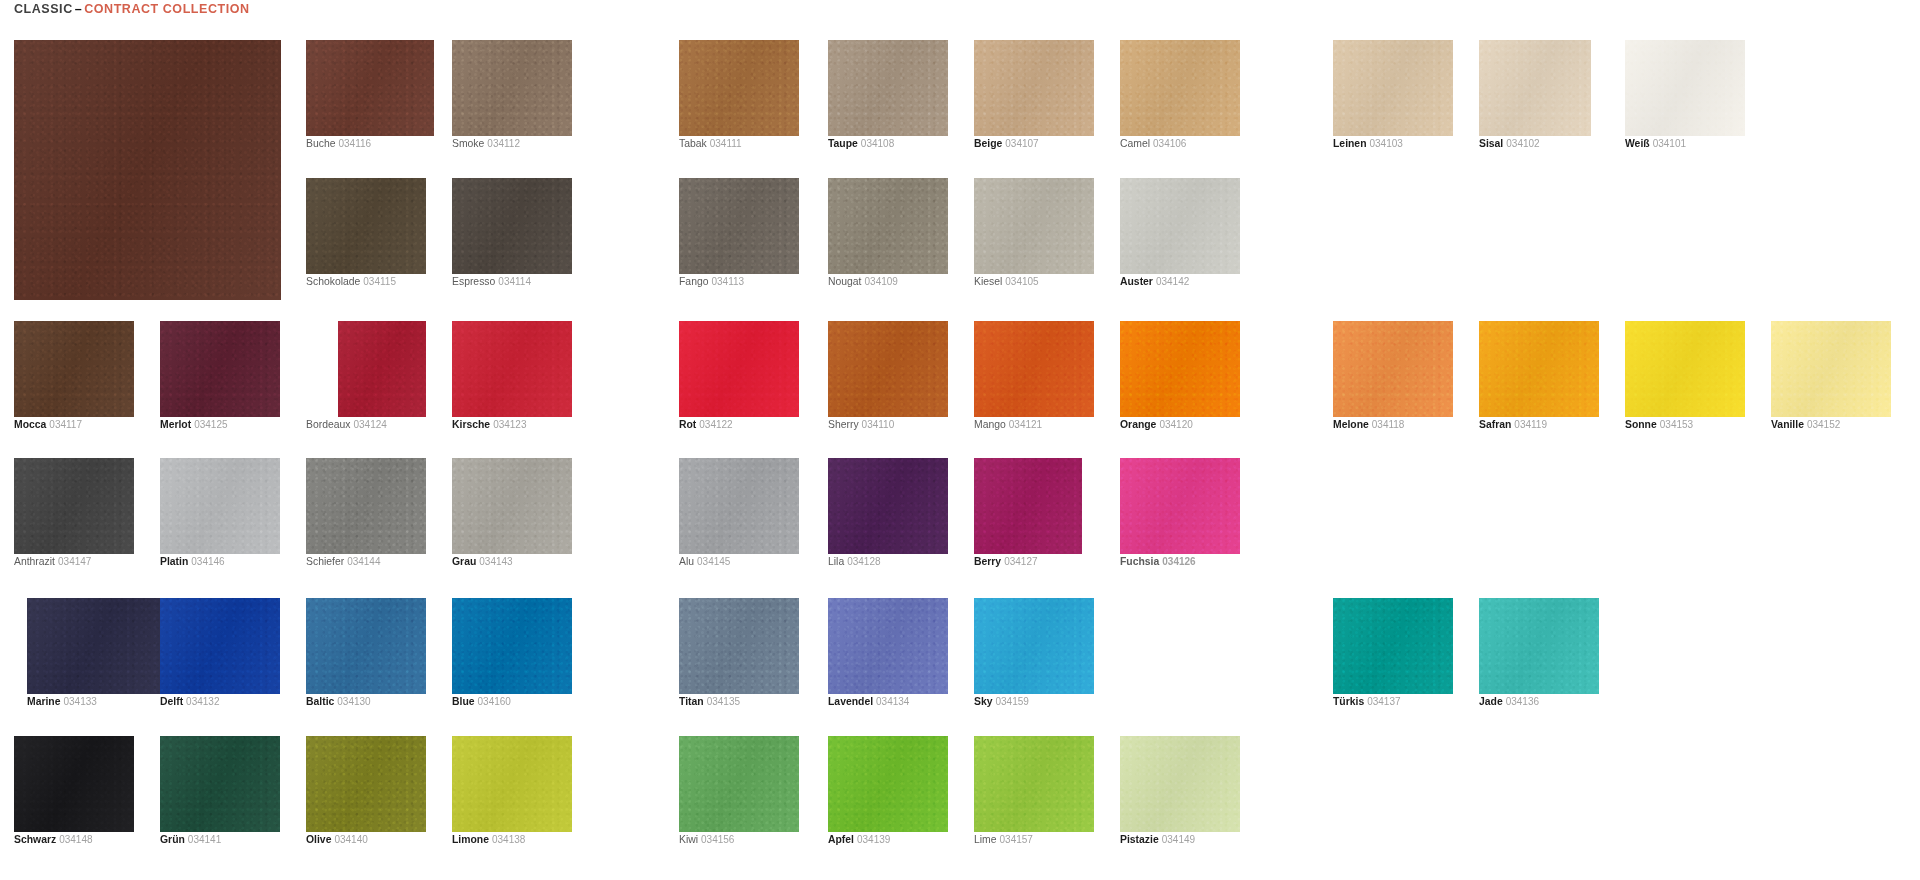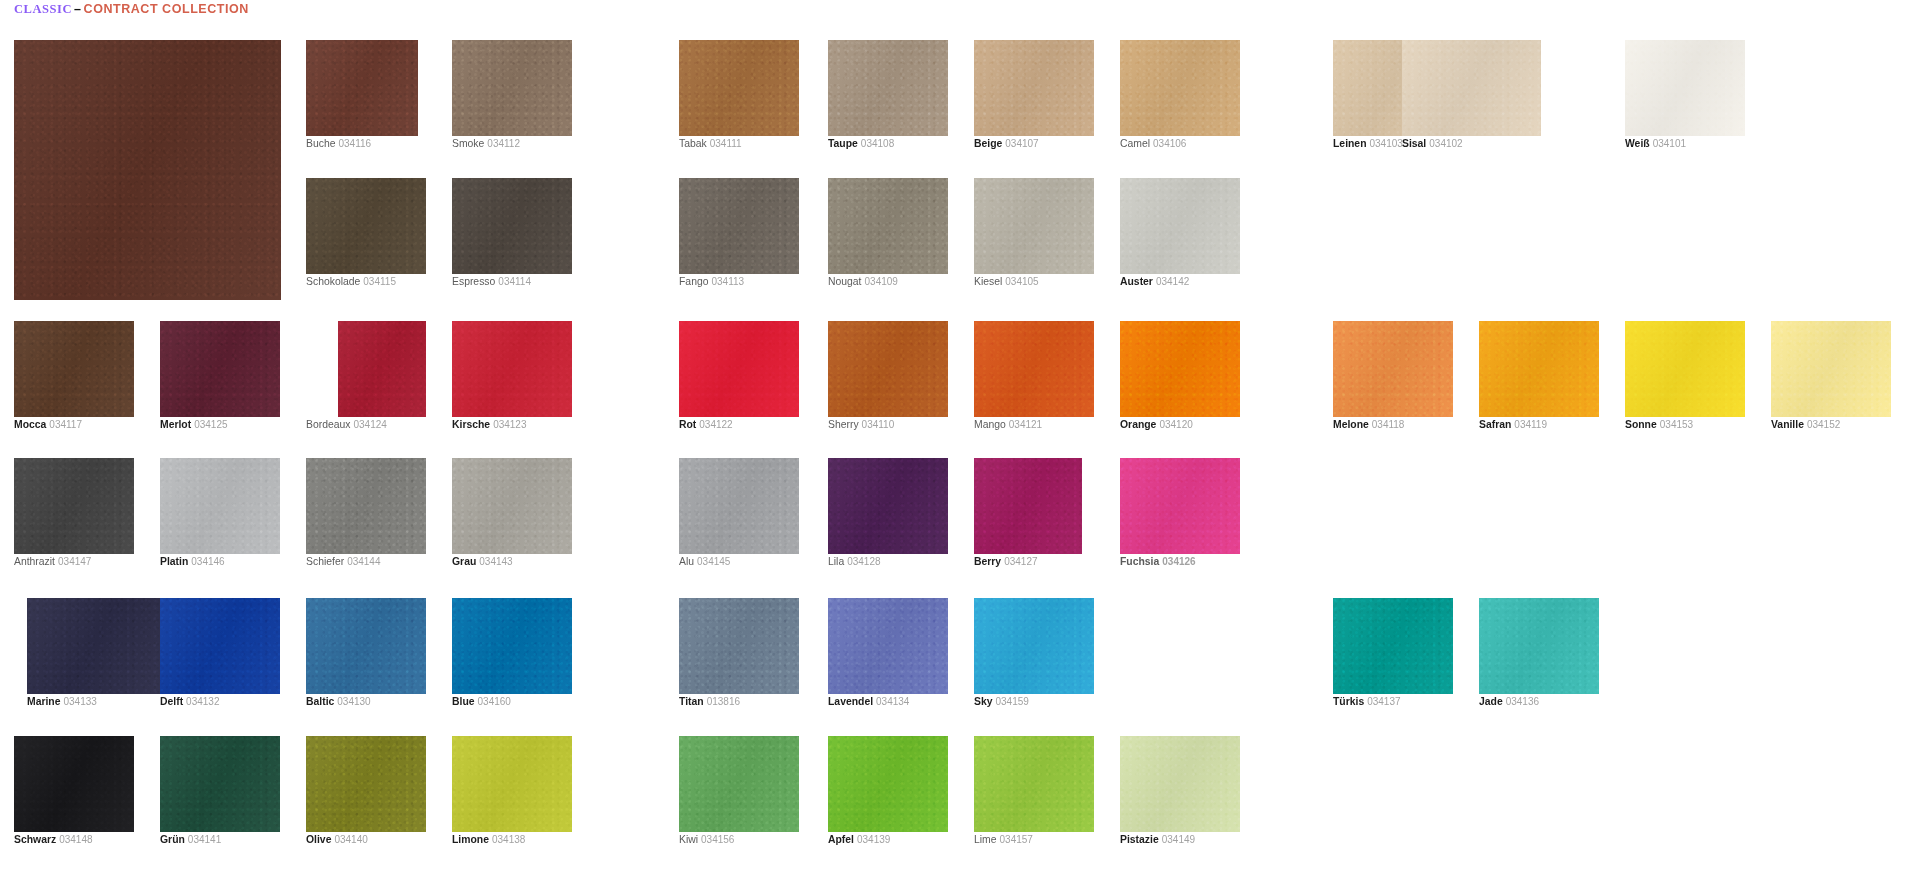--- a/index.html
+++ b/index.html
@@ -20,21 +20,21 @@
   #header {
     position: absolute;
     left: 14px;
     top: 2px;
     font-size: 12.5px;
     font-weight: bold;
     letter-spacing: 0.55px;
     white-space: nowrap;
     line-height: 14px;
   }
-  #header .kicker { color: #8b5cf6; font-family: Liberation Serif, serif; }
+  #header .kicker { color: #404040; }
   #header .dash   { color: #111111; padding: 0 2px; }
   #header .accent { color: #d4604c; }
 
   
   #board {
     position: absolute;
     left: 0;
     top: 18px;
     width: 1920px;
     height: 862px;
@@ -101,21 +101,21 @@
 <body>
 
 <div id="header">
   <span class="kicker">CLASSIC</span><span class="dash">–</span><span class="accent">CONTRACT COLLECTION</span>
 </div>
 
 <div id="board">
     <div class="swatch" style="left: 14px; top: 22px; width: 267px; height: 260px;">
       <div class="chip" style="background: rgb(93, 50, 38);"></div>
     </div>
-    <div class="swatch" style="left: 306px; top: 22px; width: 112px; height: 96px;">
+    <div class="swatch" style="left: 306px; top: 22px; width: 128px; height: 96px;">
       <div class="chip" style="background: rgb(107, 58, 46);"></div>
       <div class="caption"><span class="nm">Buche</span><span class="code">034116</span></div>
     </div>
     <div class="swatch" style="left: 452px; top: 22px; width: 120px; height: 96px;">
       <div class="chip" style="background: rgb(138, 116, 97);"></div>
       <div class="caption"><span class="nm">Smoke</span><span class="code">034112</span></div>
     </div>
     <div class="swatch" style="left: 679px; top: 22px; width: 120px; height: 96px;">
       <div class="chip" style="background: rgb(163, 109, 60);"></div>
       <div class="caption"><span class="nm">Tabak</span><span class="code">034111</span></div>
@@ -129,21 +129,21 @@
       <div class="caption strong"><span class="nm">Beige</span><span class="code">034107</span></div>
     </div>
     <div class="swatch" style="left: 1120px; top: 22px; width: 120px; height: 96px;">
       <div class="chip" style="background: rgb(210, 171, 120);"></div>
       <div class="caption"><span class="nm">Camel</span><span class="code">034106</span></div>
     </div>
     <div class="swatch" style="left: 1333px; top: 22px; width: 120px; height: 96px;">
       <div class="chip" style="background: rgb(221, 199, 168);"></div>
       <div class="caption strong"><span class="nm">Leinen</span><span class="code">034103</span></div>
     </div>
-    <div class="swatch" style="left: 1402px; top: 22px; width: 139px; height: 96px;">
+    <div class="swatch" style="left: 1479px; top: 22px; width: 112px; height: 96px;">
       <div class="chip" style="background: rgb(228, 212, 189);"></div>
       <div class="caption strong"><span class="nm">Sisal</span><span class="code">034102</span></div>
     </div>
     <div class="swatch" style="left: 1625px; top: 22px; width: 120px; height: 96px;">
       <div class="chip" style="background: rgb(245, 242, 235);"></div>
       <div class="caption strong"><span class="nm">Weiß</span><span class="code">034101</span></div>
     </div>
     <div class="swatch" style="left: 306px; top: 160px; width: 120px; height: 96px;">
       <div class="chip" style="background: rgb(84, 71, 53);"></div>
       <div class="caption"><span class="nm">Schokolade</span><span class="code">034115</span></div>
@@ -259,21 +259,21 @@
     <div class="swatch" style="left: 306px; top: 580px; width: 120px; height: 96px;">
       <div class="chip" style="background: rgb(47, 109, 158);"></div>
       <div class="caption strong"><span class="nm">Baltic</span><span class="code">034130</span></div>
     </div>
     <div class="swatch" style="left: 452px; top: 580px; width: 120px; height: 96px;">
       <div class="chip" style="background: rgb(0, 112, 172);"></div>
       <div class="caption strong"><span class="nm">Blue</span><span class="code">034160</span></div>
     </div>
     <div class="swatch" style="left: 679px; top: 580px; width: 120px; height: 96px;">
       <div class="chip" style="background: rgb(108, 127, 147);"></div>
-      <div class="caption strong"><span class="nm">Titan</span><span class="code">013816</span></div>
+      <div class="caption strong"><span class="nm">Titan</span><span class="code">034135</span></div>
     </div>
     <div class="swatch" style="left: 828px; top: 580px; width: 120px; height: 96px;">
       <div class="chip" style="background: rgb(104, 116, 187);"></div>
       <div class="caption strong"><span class="nm">Lavendel</span><span class="code">034134</span></div>
     </div>
     <div class="swatch" style="left: 974px; top: 580px; width: 120px; height: 96px;">
       <div class="chip" style="background: rgb(41, 168, 216);"></div>
       <div class="caption strong"><span class="nm">Sky</span><span class="code">034159</span></div>
     </div>
     <div class="swatch" style="left: 1333px; top: 580px; width: 120px; height: 96px;">

